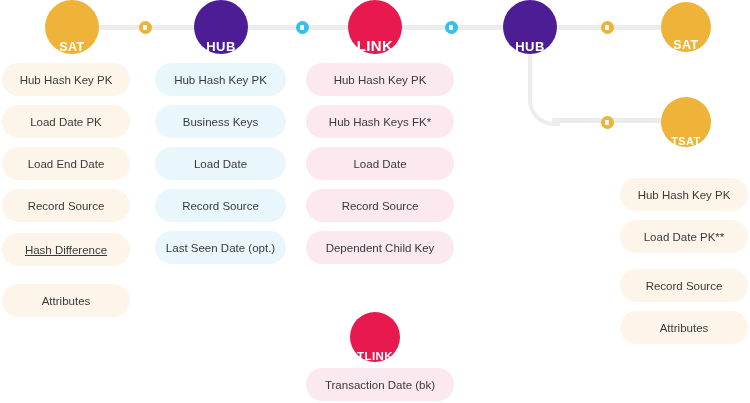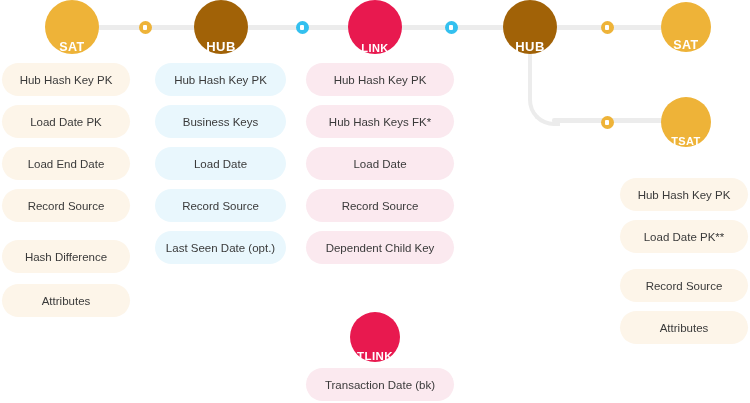--- a/index.html
+++ b/index.html
@@ -51,21 +51,21 @@
     position: absolute;
     border-radius: 50%;
     display: flex;
     align-items: flex-end;
     justify-content: center;
     color: #ffffff;
     font-weight: bold;
     letter-spacing: 0.4px;
   }
   .node.yellow { background: #eeb338; }
-  .node.blue   { background: #a16207; }
+  .node.blue   { background: #4c1d95; }
   .node.pink   { background: #e8194f; }
   
   .pill {
     position: absolute;
     height: 33px;
     border-radius: 17px;
     display: flex;
     align-items: center;
     justify-content: center;
     font-size: 11.5px;
@@ -106,21 +106,21 @@
   <div class="conn-dot yellow" style="left:600.5px; top:115.5px;">
     <span class="inner"></span>
   </div>
 
   <div class="node yellow" style="left:45px; top:0px; width:54px; height:54px; font-size:12.5px;">
     <span>SAT</span>
   </div>
   <div class="node blue" style="left:194px; top:0px; width:54px; height:54px; font-size:13px;">
     <span>HUB</span>
   </div>
-  <div class="node pink" style="left:348px; top:0px; width:54px; height:54px; font-size:11px;">
+  <div class="node pink" style="left:348px; top:0px; width:54px; height:54px; font-size:15px;">
     <span>LINK</span>
   </div>
   <div class="node blue" style="left:503px; top:0px; width:54px; height:54px; font-size:13px;">
     <span>HUB</span>
   </div>
   <div class="node yellow" style="left:661px; top:2px; width:50px; height:50px; font-size:12.5px;">
     <span>SAT</span>
   </div>
   <div class="node yellow" style="left:661px; top:97px; width:50px; height:50px; font-size:11px;">
     <span>TSAT</span>
@@ -134,21 +134,21 @@
   </div>
   <div class="pill cream" style="left:2px; top:105px; width:128px;">
     <span>Load Date PK</span>
   </div>
   <div class="pill cream" style="left:2px; top:147px; width:128px;">
     <span>Load End Date</span>
   </div>
   <div class="pill cream" style="left:2px; top:189px; width:128px;">
     <span>Record Source</span>
   </div>
-  <div class="pill cream" style="left:2px; top:240px; width:128px;">
+  <div class="pill cream" style="left:2px; top:233px; width:128px;text-decoration:underline;">
     <span>Hash Difference</span>
   </div>
   <div class="pill cream" style="left:2px; top:284px; width:128px;">
     <span>Attributes</span>
   </div>
 
   <div class="pill ice" style="left:155px; top:63px; width:131px;">
     <span>Hub Hash Key PK</span>
   </div>
   <div class="pill ice" style="left:155px; top:105px; width:131px;">

